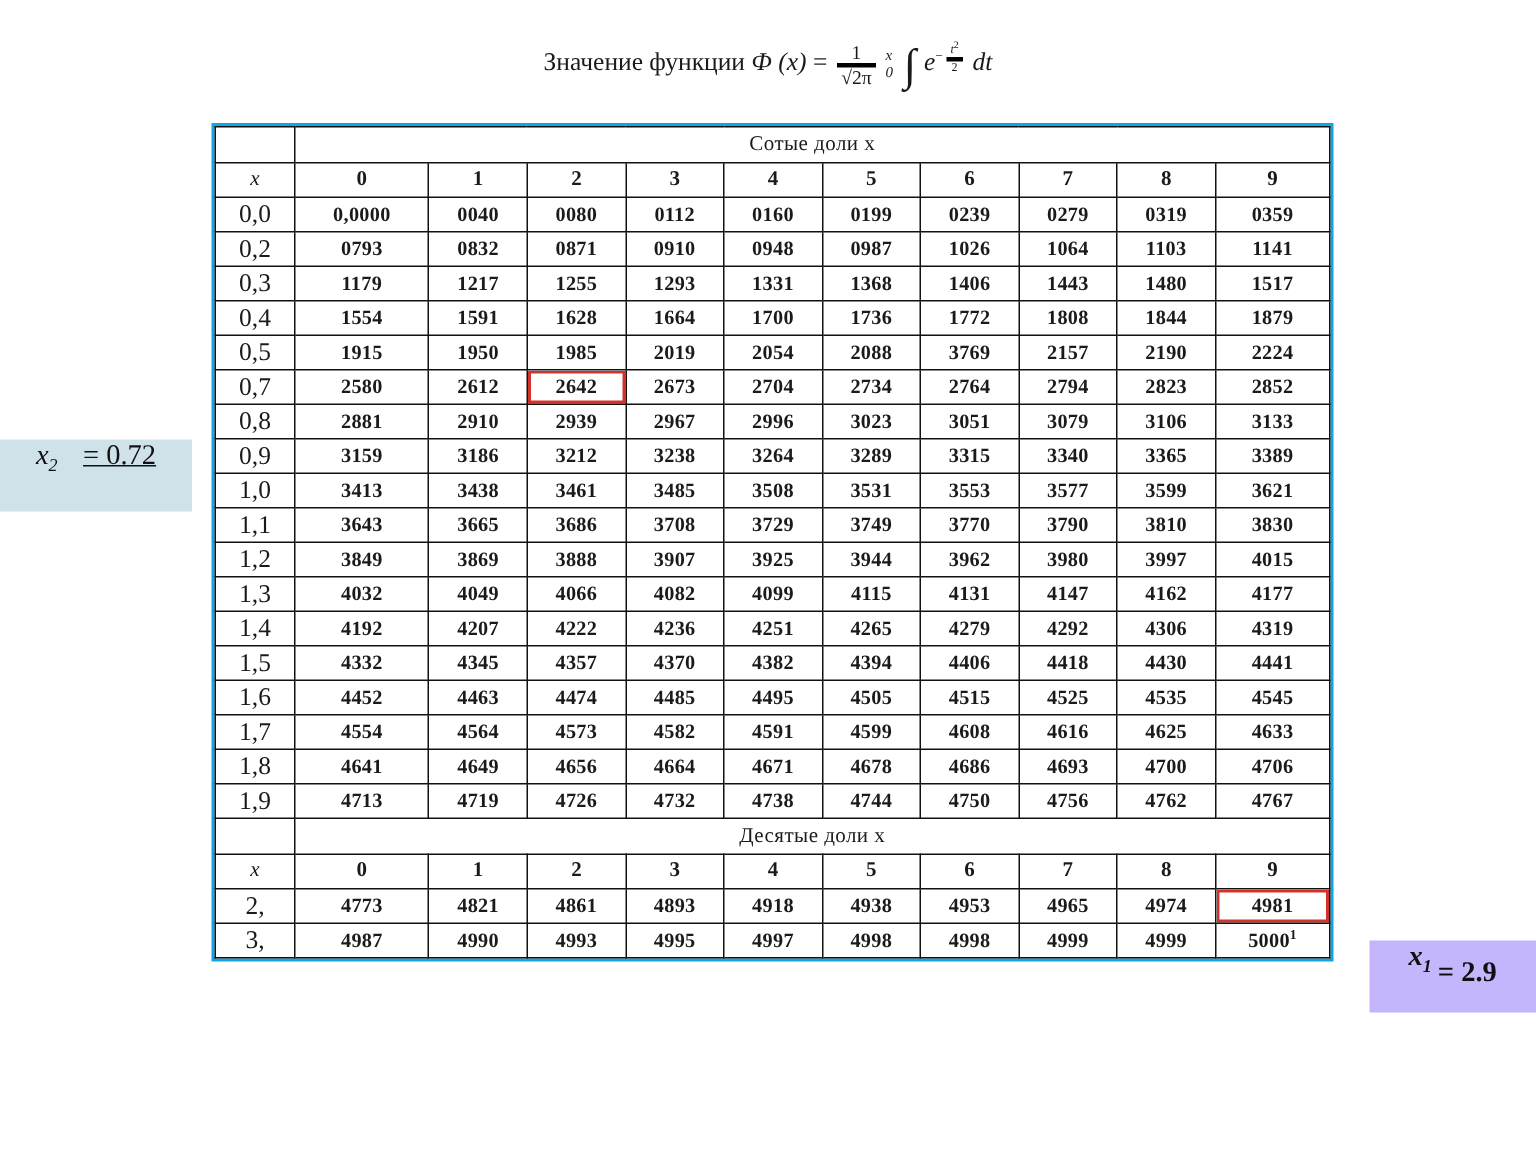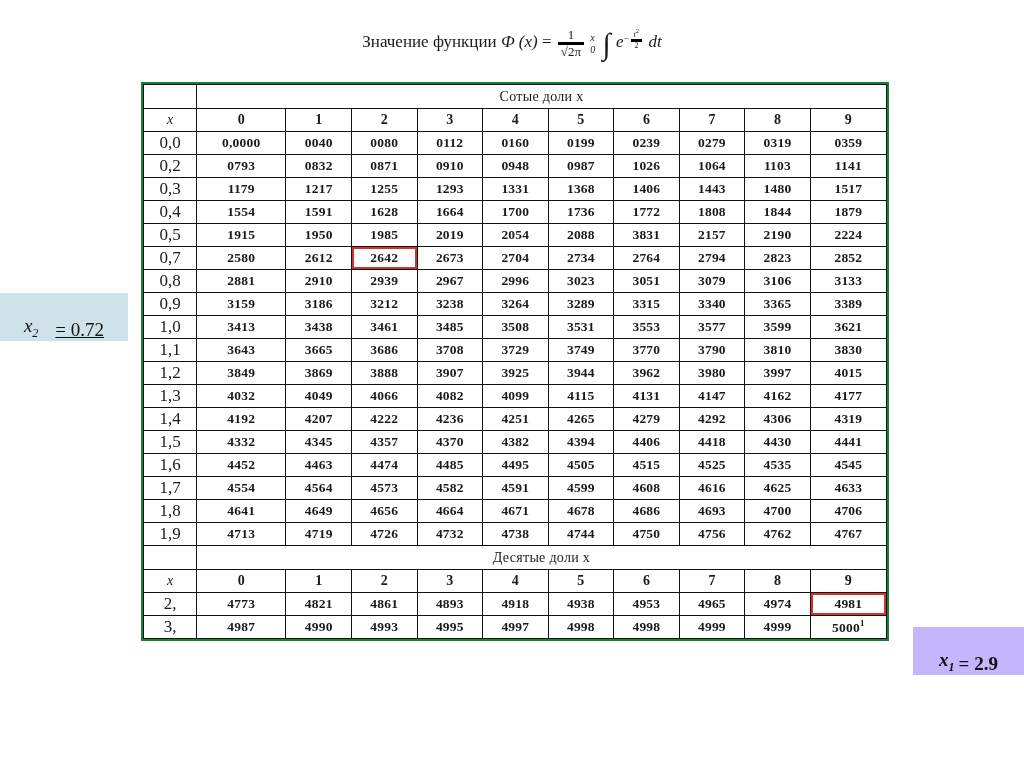--- a/index.html
+++ b/index.html
@@ -57,21 +57,21 @@
   .intlims .top { display: block; }
   .intlims .bot { display: block; }
   sup.small { font-size: 9px; }
 
   
   #table-wrap {
     position: absolute;
     left: 141px;
     top: 82px;
     width: 748px;
-    border: 2px solid #15803d;
+    border: 2px solid #0ea5e9;
     background: #fff;
     box-sizing: border-box;
   }
   table.phi {
     border-collapse: collapse;
     width: 100%;
     font-size: 13.5px;
     font-family: "Liberation Serif", serif;
   }
   table.phi td, table.phi th {
@@ -113,21 +113,21 @@
   .sup1 { font-size: 9px; vertical-align: super; }
 
   
   .annot {
     position: absolute;
     background: #cfe2ea;
     color: #111;
     font-family: "Liberation Serif", serif;
     font-size: 19px;
     display: flex;
-    align-items: flex-end;
+    align-items: flex-start;
     justify-content: center;
   }
   #annot-x2 {
     left: 0px;
     top: 293px;
     width: 128px;
     height: 48px;
   }
   #annot-x1 {
     left: 913px;
@@ -232,21 +232,21 @@
           <td class="val">1879</td>
         </tr>
         <tr>
           <td class="xcol">0,5</td>
           <td class="val first">1915</td>
           <td class="val">1950</td>
           <td class="val">1985</td>
           <td class="val">2019</td>
           <td class="val">2054</td>
           <td class="val">2088</td>
-          <td class="val">3831</td>
+          <td class="val">3769</td>
           <td class="val">2157</td>
           <td class="val">2190</td>
           <td class="val">2224</td>
         </tr>
         <tr>
           <td class="xcol">0,7</td>
           <td class="val first">2580</td>
           <td class="val">2612</td>
           <td class="val highlight">2642</td>
           <td class="val">2673</td>

